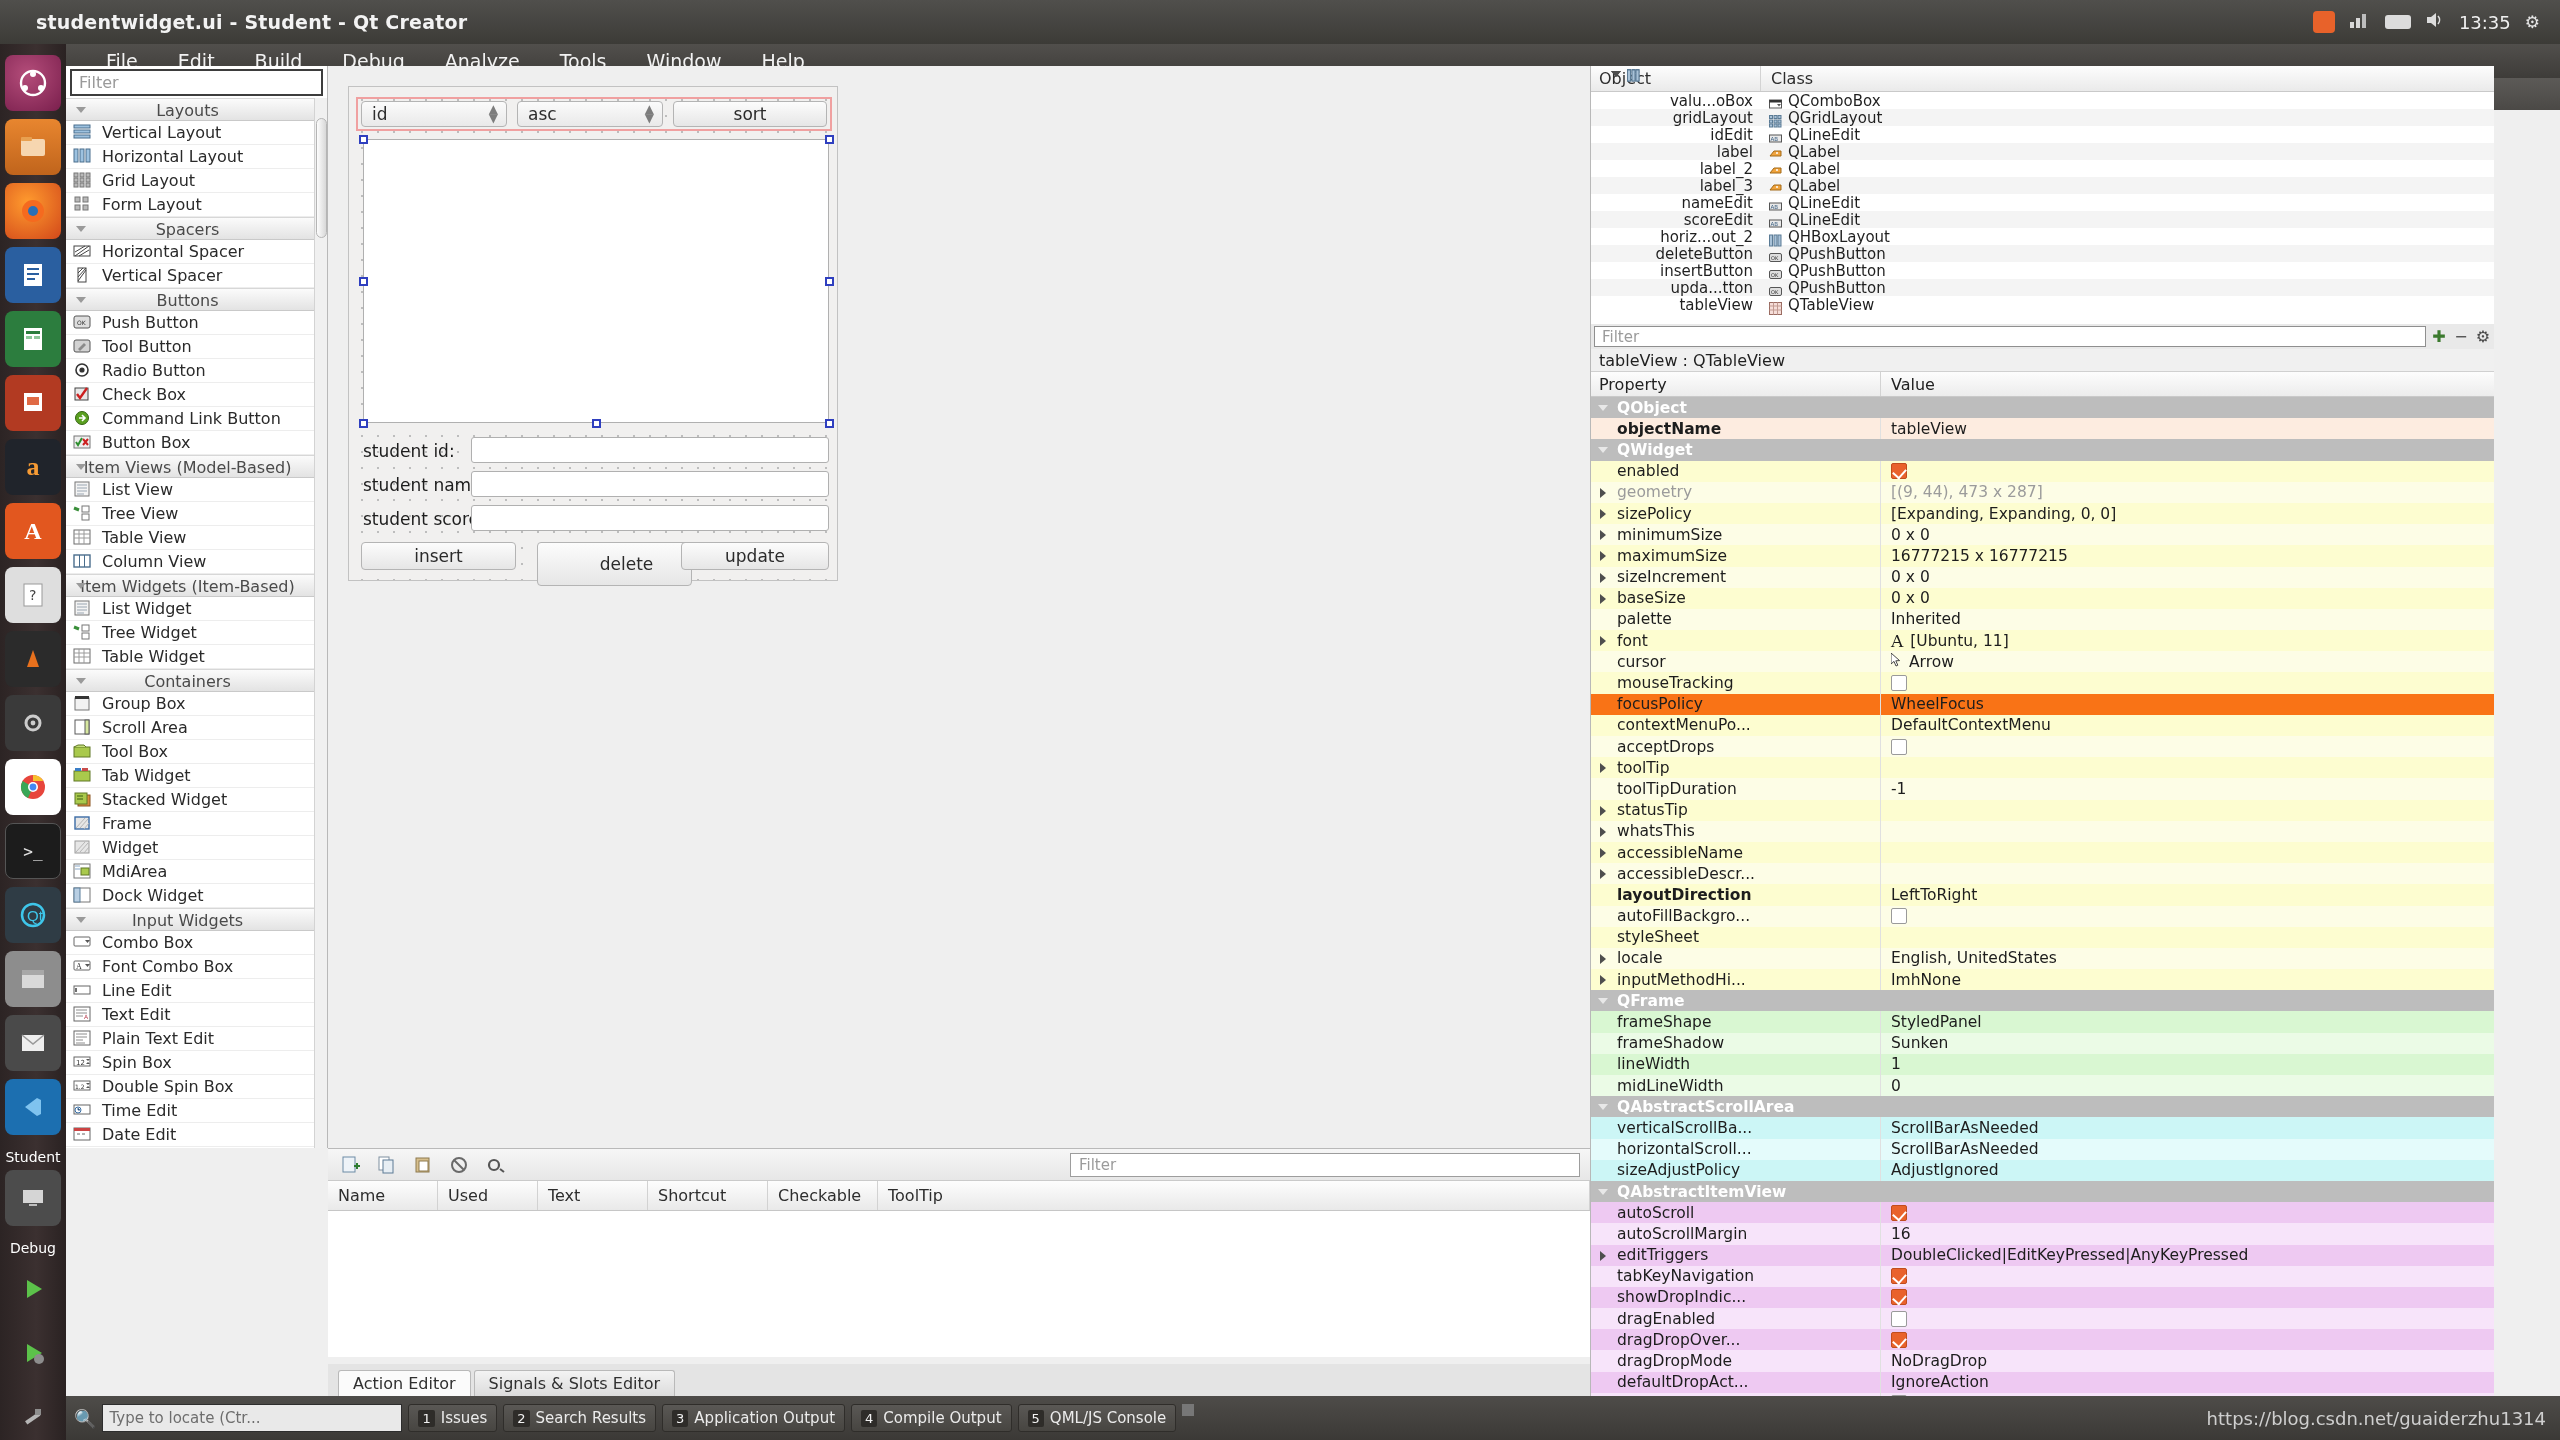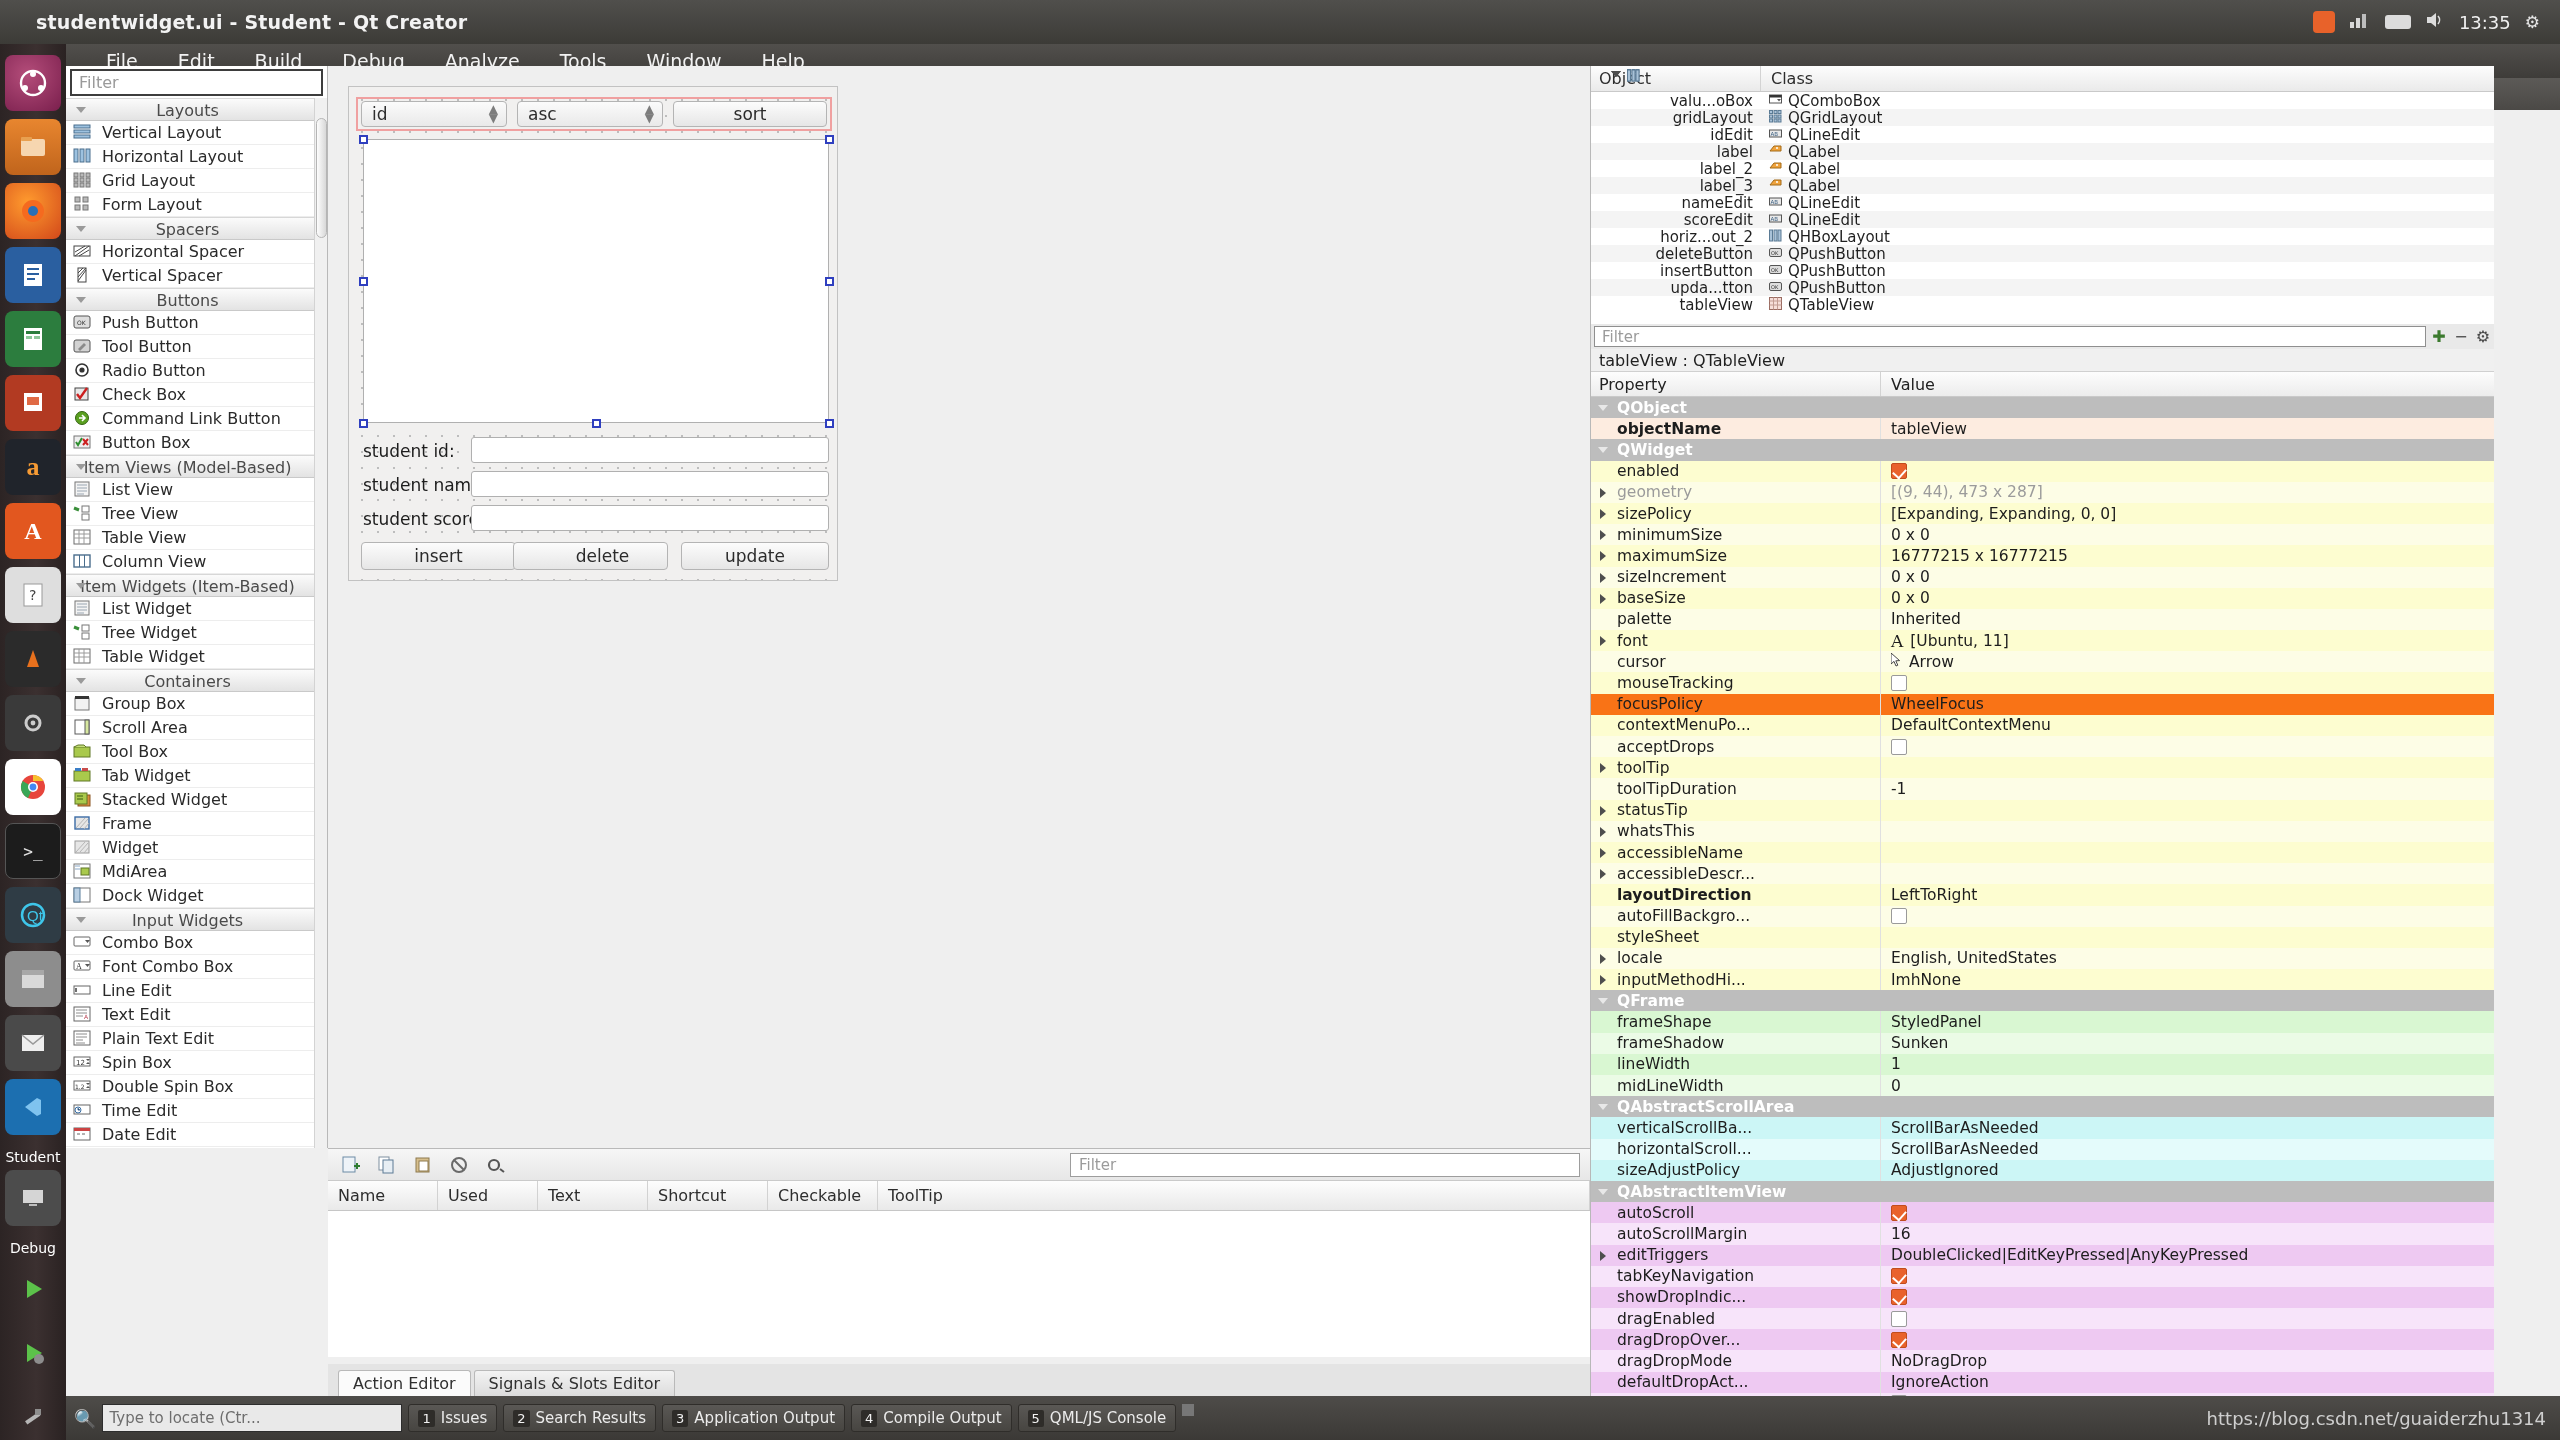--- a/index.html
+++ b/index.html
@@ -172,21 +172,21 @@
   }
   .oi-head {
     height:26px; display:flex; align-items:center; font-size:16px; color:#2d2d2d;
     background:linear-gradient(to bottom,#fdfdfd,#eaeaea); border-bottom:1px solid #c9c9c9;
   }
   .oi-head .c1 { width:170px; padding-left:8px; border-right:1px solid #d3d3d3; height:100%; display:flex; align-items:center;}
   .oi-head .c2 { padding-left:10px; }
   .oi-row { height:17px; display:flex; align-items:center; font-size:15px; color:#1f1f1f; }
   .oi-row:nth-child(even) { background:#f4f4f4; }
   .oi-obj { width:170px; text-align:right; padding-right:8px; position:relative; white-space:nowrap;}
-  .oi-cls { padding-left:8px; display:flex; align-items:flex-start; gap:5px; }
+  .oi-cls { padding-left:8px; display:flex; align-items:flex-end; gap:5px; }
   .oi-tri { position:absolute; left:26px; top:5px; width:0;height:0;
     border-left:5px solid transparent;border-right:5px solid transparent;border-top:6px solid #4c4c4c;}
   .oi-icn { position:absolute; top:2px; width:13px; height:13px; }
   .mini { width:14px; height:13px; display:inline-block; }
 
   
   .prop-editor {
     position:absolute; left:1590px; top:324px; width:904px; height:1072px;
     background:#ffffff; border-left:1px solid #b8b8b8;
   }
@@ -877,21 +877,21 @@
 
       <div class="q-label" style="left:14px; top:388px;">student name:</div>
       <div class="q-line" style="left:122px; top:384px; width:358px; height:26px;"></div>
 
       <div class="q-label" style="left:14px; top:422px;">student score:</div>
       <div class="q-line" style="left:122px; top:418px; width:358px; height:26px;"></div>
 
       <div class="q-btn" style="left:12px; top:455px; width:155px; height:28px;">
         <span>insert</span>
       </div>
-      <div class="q-btn" style="left:164px; top:455px; width:155px; height:28px;padding-left:24px;">
+      <div class="q-btn" style="left:188px; top:455px; width:155px; height:44px;padding-left:24px;">
         <span>delete</span>
       </div>
       <div class="q-btn" style="left:332px; top:455px; width:148px; height:28px;">
         <span>update</span>
       </div>
     </div>
   </div>
 
   <div class="bottom-panel">
     <div class="bp-toolbar">

